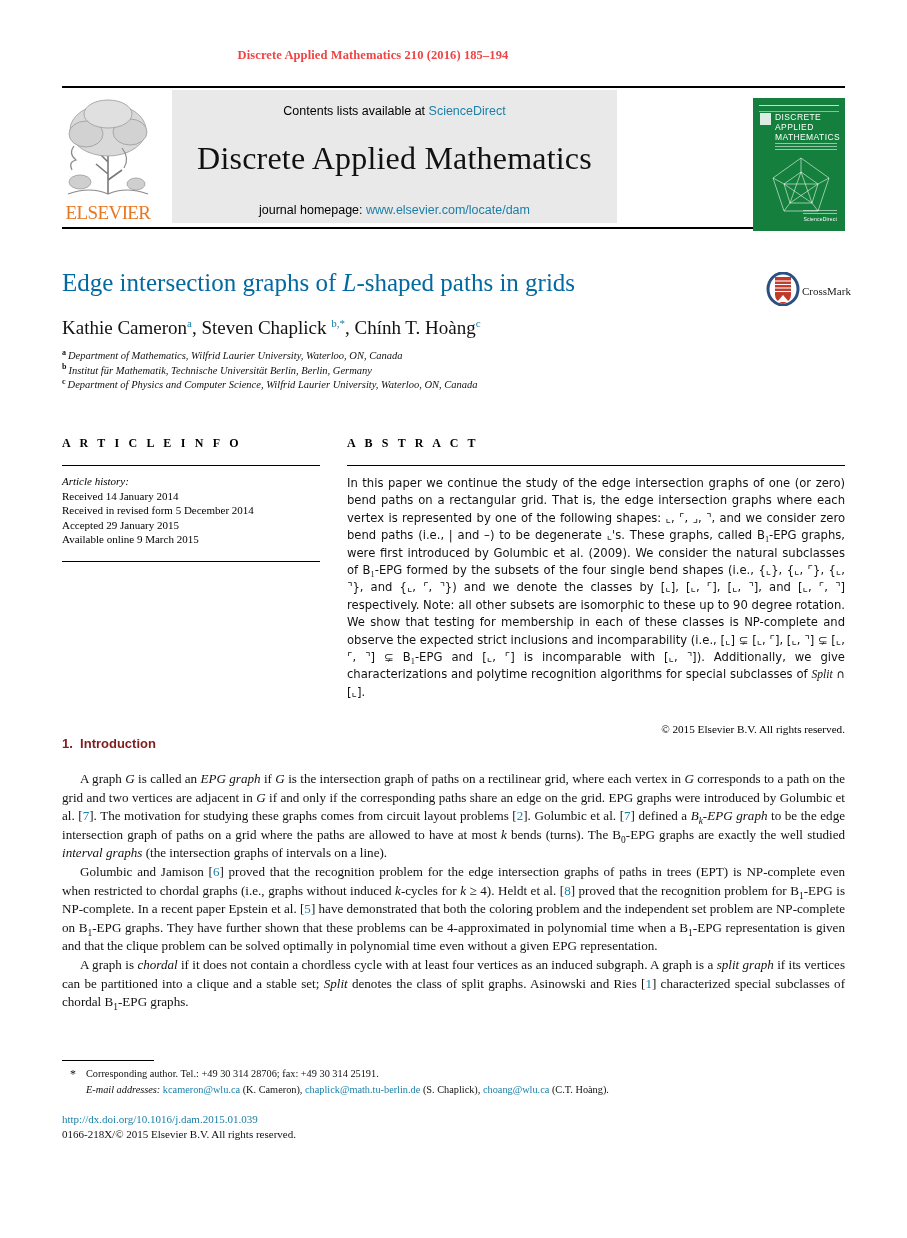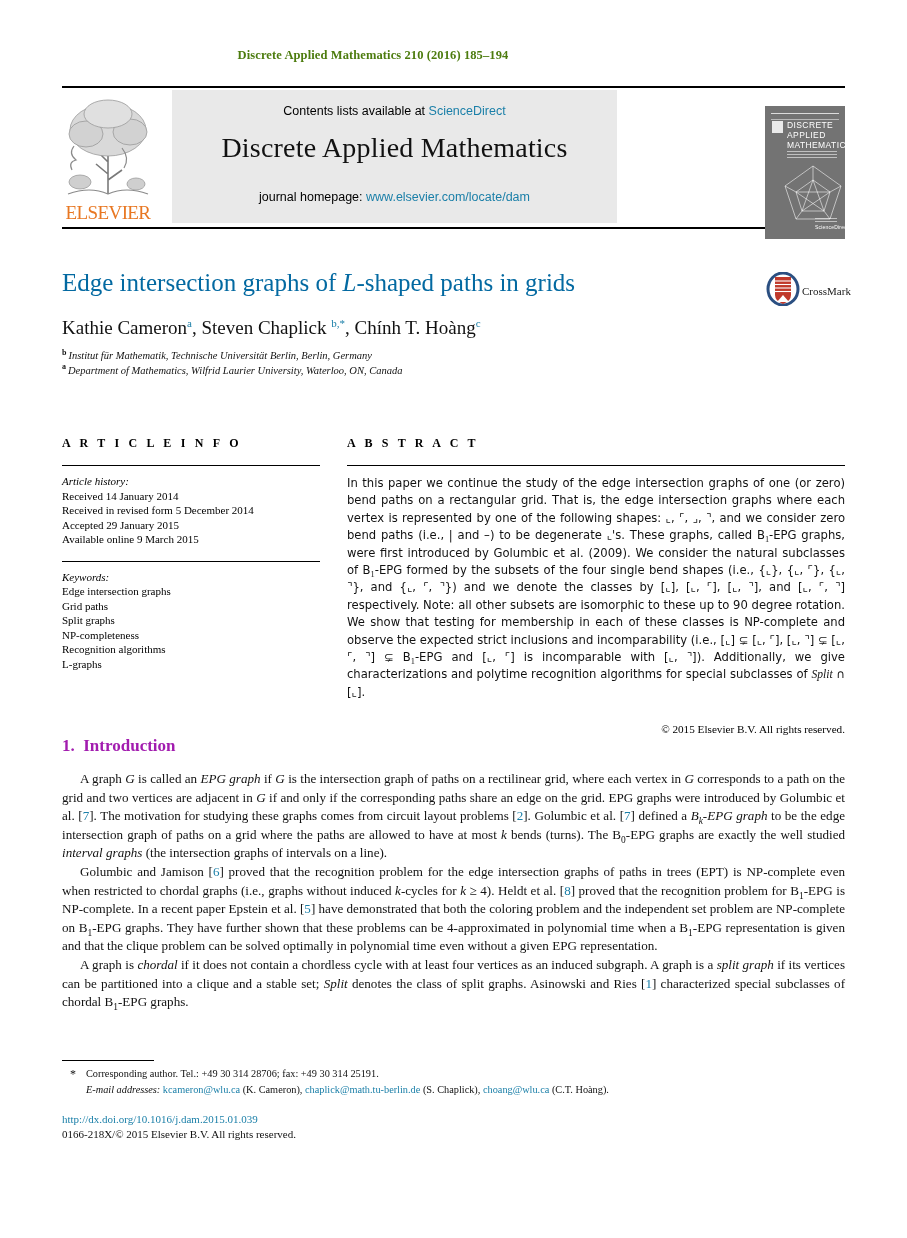--- a/index.html
+++ b/index.html
@@ -24,21 +24,21 @@
 
   
   .runninghead {
     position: absolute;
     left: 0; top: 48px;
     width: 746px;
     text-align: center;
     font-family: "Liberation Serif", serif;
     font-weight: bold;
     font-size: 12.5px;
-    color: #4d7c0f;
+    color: #ef4444;
     letter-spacing: .1px;
   }
 
   
   .banner {
     position: absolute;
     left: 62px; top: 86px;
     width: 783px;
     height: 139px;
     border-top: 2.5px solid #000;
@@ -78,41 +78,41 @@
   .contents-line {
     margin-top: 14px;
     font-family: "Liberation Sans", sans-serif;
     font-size: 12.5px;
     color: #000;
   }
   .contents-line .sd {
     color: #1a7fa8;
   }
   .journal-title {
-    margin-top: 14px;
-    font-family: "Liberation Serif", serif;
-    font-size: 28px;
+    margin-top: 22px;
+    font-family: "Liberation Serif", serif;
+    font-size: 32px;
     color: #111;
     letter-spacing: .2px;
   }
   .homepage-line {
     margin-top: 26px;
     font-family: "Liberation Sans", sans-serif;
     font-size: 12.5px;
     color: #000;
   }
   .homepage-line .url { color: #1a7fa8; }
 
   
   .cover {
     position: absolute;
-    right: 0; top: 18px;
-    width: 80px;
+    right: 0; top: 10px;
+    width: 92px;
     height: 133px;
-    background: #737373;
+    background: #15803d;
     overflow: hidden;
   }
   .cover .cov-top {
     position: absolute; left: 6px; top: 7px; right: 6px;
     height: 5px;
     border-top: 1px solid rgba(255,255,255,.75);
     border-bottom: 1px solid rgba(255,255,255,.5);
   }
   .cover .cov-els {
     position: absolute; left: 7px; top: 15px;
@@ -269,24 +269,24 @@
     margin-top: 22px;
     text-align: right;
     font-family: "Liberation Serif", serif;
     font-size: 11.2px;
   }
 
   
   .sec-head {
     position: absolute;
     left: 62px; top: 736px;
-    font-family: Liberation Serif, serif;
+    font-family: Liberation Sans, sans-serif;
     font-weight: bold;
-    font-size: 17px;
-    color: #a21caf;
+    font-size: 13px;
+    color: #7f1d1d;
   }
   .body-text {
     position: absolute;
     left: 62px; top: 770px;
     width: 783px;
     font-family: "Liberation Serif", serif;
     font-size: 13.1px;
     line-height: 18.6px;
     text-align: justify;
     color: #111;
@@ -436,44 +436,36 @@
     <div class="cm-label">CrossMark</div>
   </div>
 
   <div class="authors">
     <span><span>Kathie Cameron</span><sup>a</sup></span>,
     <span><span>Steven Chaplick</span> <sup class="star">b,*</sup></span>,
     <span><span>Chính T. Hoàng</span><sup>c</sup></span>
   </div>
 
   <div class="affils">
+    <div><sup>a</sup><span>Department of Mathematics, Wilfrid Laurier University, Waterloo, ON, Canada</span></div>
     <div><sup>b</sup><span>Institut für Mathematik, Technische Universität Berlin, Berlin, Germany</span></div>
-    <div><sup>a</sup><span>Department of Mathematics, Wilfrid Laurier University, Waterloo, ON, Canada</span></div>
+    <div><sup>c</sup><span>Department of Physics and Computer Science, Wilfrid Laurier University, Waterloo, ON, Canada</span></div>
   </div>
 
   <div class="info-col">
     <div class="colhead">A R T I C L E   I N F O</div>
     <div class="info-rule"></div>
     <div class="info-block">
       <div class="lbl">Article history:</div>
       <div>Received 14 January 2014</div>
       <div>Received in revised form 5 December 2014</div>
       <div>Accepted 29 January 2015</div>
       <div>Available online 9 March 2015</div>
     </div>
     <div class="info-rule2"></div>
-    <div class="info-block">
-      <div class="lbl">Keywords:</div>
-      <div>Edge intersection graphs</div>
-      <div>Grid paths</div>
-      <div>Split graphs</div>
-      <div>NP-completeness</div>
-      <div>Recognition algorithms</div>
-      <div>L-graphs</div>
-    </div>
   </div>
 
   <div class="abs-col">
     <div class="colhead">A B S T R A C T</div>
     <div class="abs-rule"></div>
     <div class="abs-body"><span class="shape">In this paper we continue the study of the edge intersection graphs of one (or zero) bend paths on a rectangular grid. That is, the edge intersection graphs where each vertex is represented by one of the following shapes: ⌞, ⌜, ⌟, ⌝, and we consider zero bend paths (i.e., | and –) to be degenerate ⌞'s. These graphs, called B</span><sub class="sb">1</sub><span class="shape">-EPG graphs, were first introduced by Golumbic et al. (2009). We consider the natural subclasses of B</span><sub class="sb">1</sub><span class="shape">-EPG formed by the subsets of the four single bend shapes (i.e., {⌞}, {⌞, ⌜}, {⌞, ⌝}, and {⌞, ⌜, ⌝}) and we denote the classes by [⌞], [⌞, ⌜], [⌞, ⌝], and [⌞, ⌜, ⌝] respectively. Note: all other subsets are isomorphic to these up to 90 degree rotation. We show that testing for membership in each of these classes is NP-complete and observe the expected strict inclusions and incomparability (i.e., [⌞] ⊊ [⌞, ⌜], [⌞, ⌝] ⊊ [⌞, ⌜, ⌝] ⊊ B</span><sub class="sb">1</sub><span class="shape">-EPG and [⌞, ⌜] is incomparable with [⌞, ⌝]). Additionally, we give characterizations and polytime recognition algorithms for special subclasses of </span><i>Split</i><span class="shape"> ∩ [⌞].</span></div>
     <div class="abs-copy">© 2015 Elsevier B.V. All rights reserved.</div>
   </div>
 
   <div class="sec-head"><span>1.</span>&nbsp;&nbsp;<span>Introduction</span></div>

